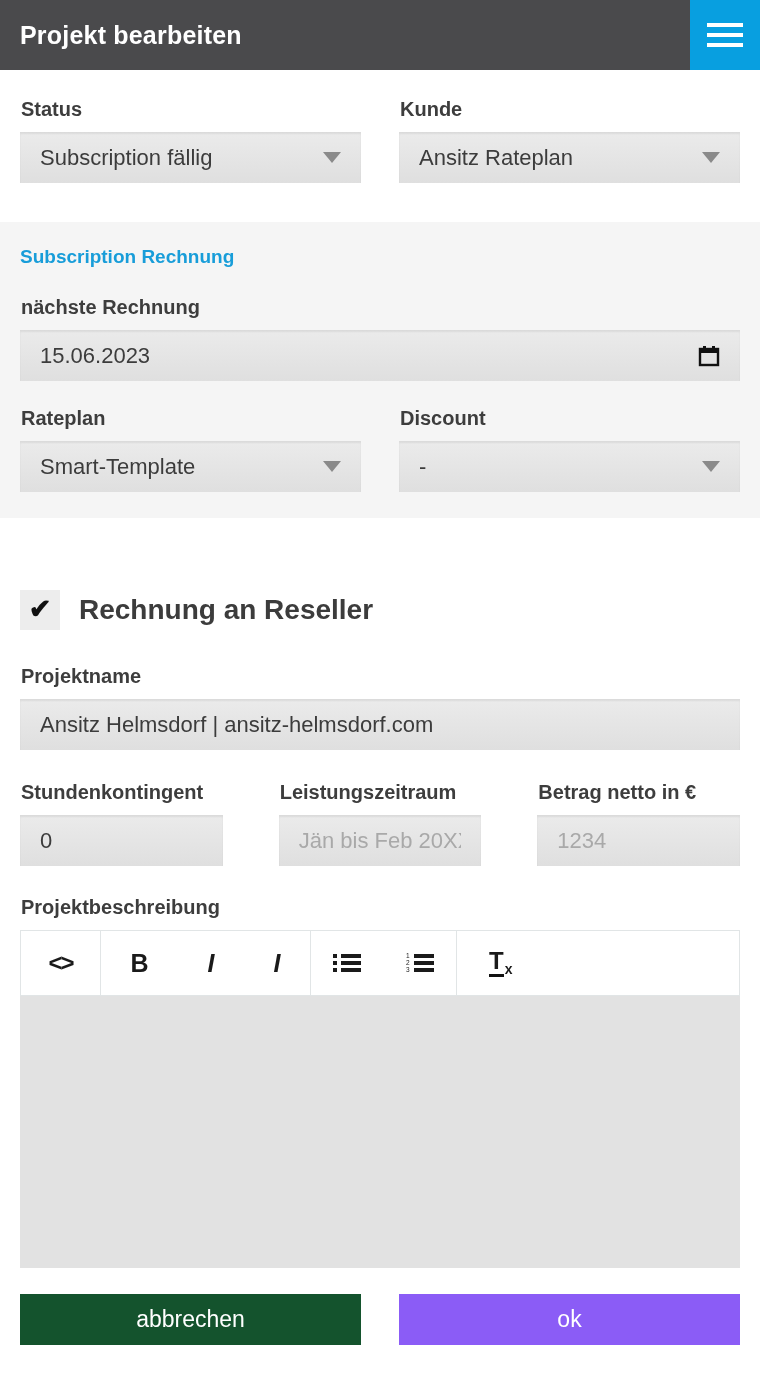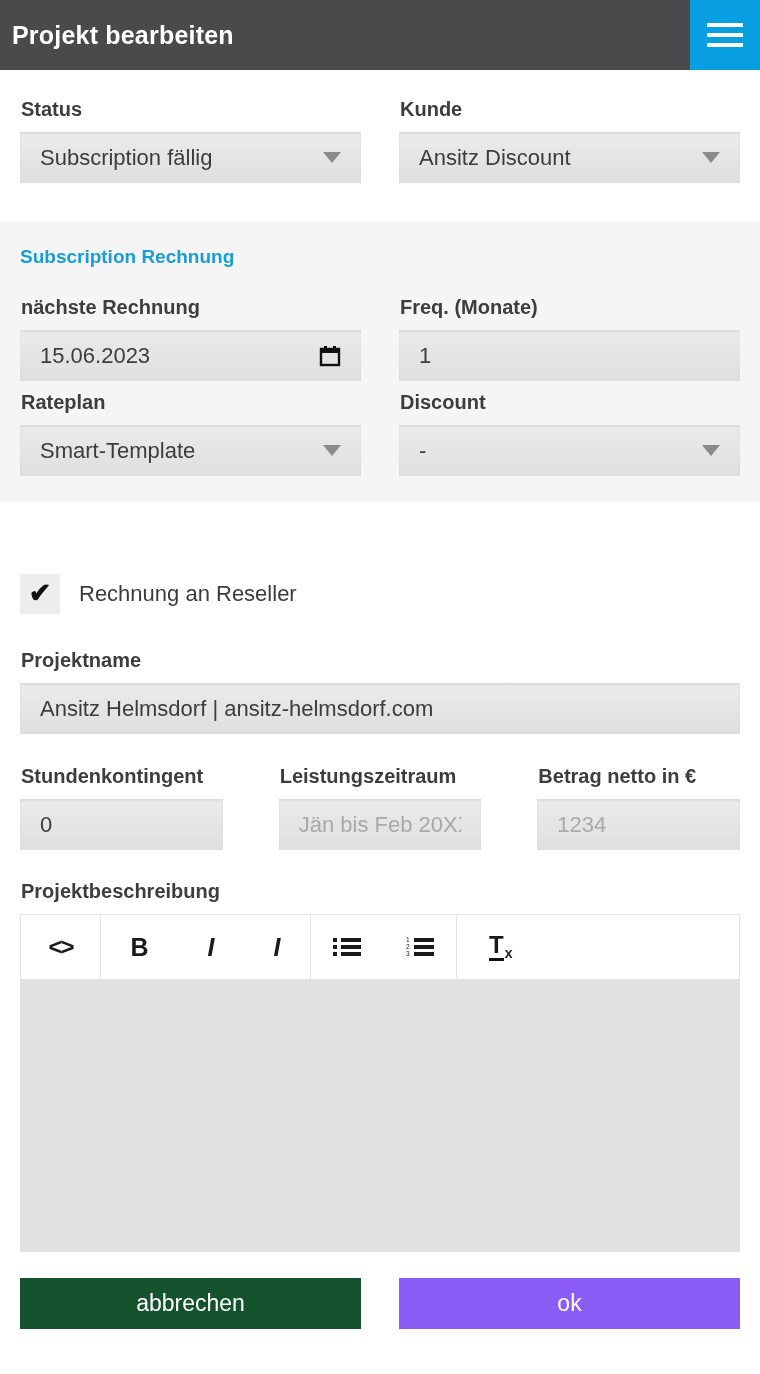--- a/index.html
+++ b/index.html
@@ -1,20 +1,20 @@
 <!DOCTYPE html>
 <html><head>
 <meta charset="utf-8">
 <style>
   html,body { margin:0; padding:0; background:#ffffff; }
   body { width:760px; min-height:1374px; font-family:"Liberation Sans", sans-serif; }
 
   
   .topbar { height:70px; background:#4a4a4c; display:flex; align-items:center; justify-content:space-between; }
-  .topbar-title { color:#ffffff; font-size:25px; font-weight:bold; padding-left:12px; letter-spacing:0.2px; }
+  .topbar-title { color:#ffffff; font-size:25px; font-weight:bold; padding-left:20px; letter-spacing:0.2px; }
   .menu-btn { width:70px; height:70px; background:#089fe0; display:flex; flex-direction:column; align-items:center; justify-content:center; gap:6px; cursor:pointer; }
   .menu-btn .bar { width:36px; height:4px; background:#ffffff; }
 
   
   .pad { padding:0 20px; }
   .row2 { display:flex; gap:38px; }
   .row3 { display:flex; gap:56px; }
   .col { flex:1; min-width:0; }
   .field-label { font-size:20px; color:#3d3d3d; margin:0 0 11px 1px; line-height:23px;font-weight:bold; }
 
@@ -26,28 +26,28 @@
     padding:0 20px; font-size:22px; color:#3c3c3c;
   }
   .select { justify-content:space-between; cursor:pointer; }
   .tri { width:0; height:0; border-left:9px solid transparent; border-right:9px solid transparent; border-top:11px solid #8a8a8a; }
   input.control { border:none; width:100%; outline:none; font-family:"Liberation Sans",sans-serif; }
   input.control::placeholder { color:#a9a9a9; }
 
   
   .section { background:#f5f5f5; margin-top:39px; padding:22px 20px 26px; }
   .section-heading { font-size:19px; font-weight:bold; color:#189dd9; margin:2px 0 28px 0; }
-  .section .row2 + .row2 { margin-top:10px;justify-content:center; }
+  .section .row2 + .row2 { margin-top:26px;justify-content:center; }
 
   
   .mt27 { margin-top:27px; }
   .check-row { display:flex; align-items:center; gap:19px; margin-top:39px; height:51px; align-items:center; }
   .checkbox { width:40px; height:40px; background:#ededed; display:flex; align-items:center; justify-content:center; cursor:pointer; }
   .checkbox .mark { font-size:27px; font-weight:bold; color:#111111; line-height:1; }
-  .check-label { font-size:22px; color:#3c3c3c; }
+  .check-label { font-size:28px; color:#3c3c3c;font-weight:bold; }
 
   .mt30 { margin-top:30px; }
   .mt31 { margin-top:31px; }
   .mt26 { margin-top:26px; }
 
   
   .cal { flex:0 0 auto; }
 
   
   .toolbar { display:flex; height:66px; background:#ffffff; border:1px solid #e1e5e6; box-sizing:border-box; }
@@ -87,45 +87,41 @@
     <div class="col">
       <div class="field-label">Status</div>
       <div class="control select">
         <span>Subscription fällig</span>
         <span class="tri"></span>
       </div>
     </div>
     <div class="col">
       <div class="field-label">Kunde</div>
       <div class="control select">
-        <span>Ansitz Discount</span>
+        <span>Ansitz Rateplan</span>
         <span class="tri"></span>
       </div>
     </div>
   </div>
 </div>
 
 <div class="section">
   <div class="section-heading">Subscription Rechnung</div>
   <div class="row2">
     <div class="col">
       <div class="field-label">nächste Rechnung</div>
       <div class="control select">
         <span>15.06.2023</span>
         <svg class="cal" width="22" height="22" viewBox="0 0 22 22">
           <rect x="2" y="4" width="18" height="16" fill="none" stroke="#111" stroke-width="2.4"></rect>
           <rect x="2" y="4" width="18" height="4" fill="#111"></rect>
           <rect x="5" y="1" width="3" height="4" fill="#111"></rect>
           <rect x="14" y="1" width="3" height="4" fill="#111"></rect>
         </svg>
       </div>
-    </div>
-    <div class="col">
-      <div class="field-label">Freq. (Monate)</div>
-      <input class="control" type="text" value="1" style="">
     </div>
   </div>
   <div class="row2">
     <div class="col">
       <div class="field-label">Rateplan</div>
       <div class="control select">
         <span>Smart-Template</span>
         <span class="tri"></span>
       </div>
     </div>

